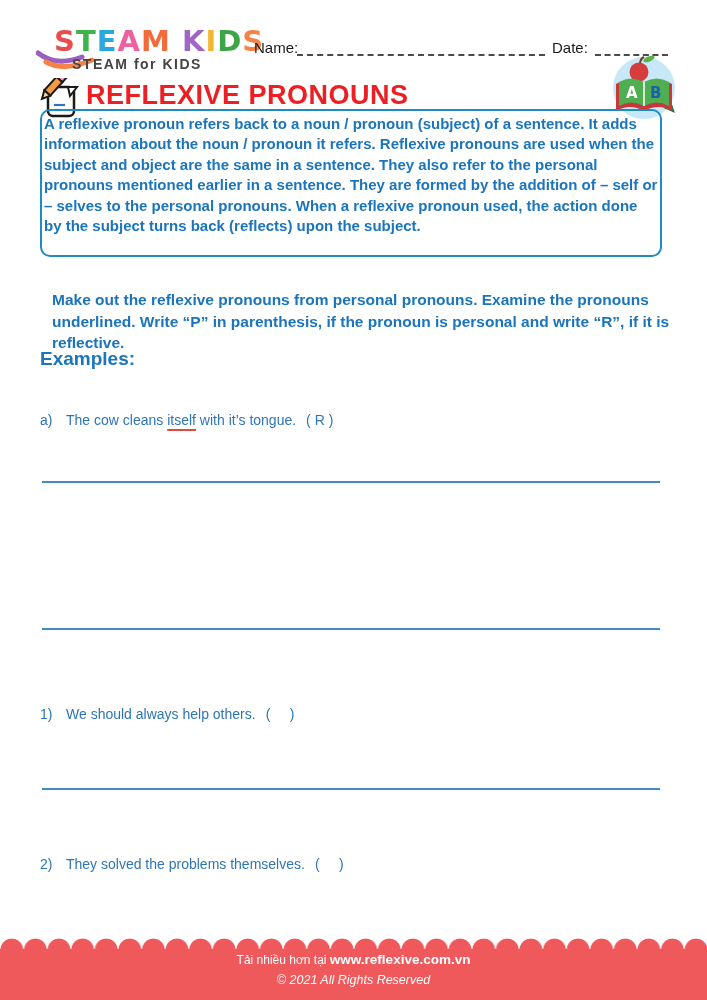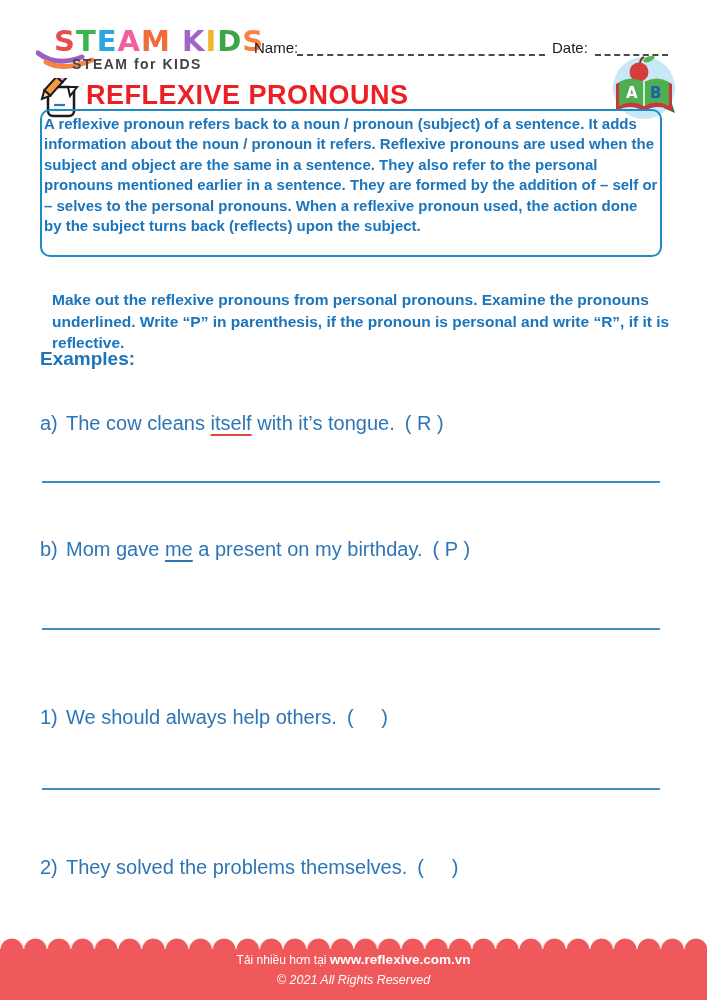--- a/index.html
+++ b/index.html
@@ -30,21 +30,21 @@
              border:2.5px solid #1e8bc3;border-radius:10px;padding:3px 2px;
              font-size:15px;line-height:20.4px;font-weight:bold;color:#1b75bc;}
 
   
   .instructions{position:absolute;left:40px;top:277px;width:628px;margin:12px;
                 font-size:15.5px;line-height:21.5px;font-weight:bold;color:#1b75bc;}
   .examples-label{position:absolute;left:40px;top:348px;margin:0;
                   font-size:19px;font-weight:bold;color:#1b75bc;}
 
   
-  .item{position:absolute;left:40px;width:630px;font-size:20px;color:#2e75b6;}
+  .item{position:absolute;left:40px;width:630px;font-size:14px;color:#2e75b6;}
   .item .lbl{display:inline-block;width:26px;}
   .item .ans{margin-left:10px;}
   .ul{text-decoration:underline;text-decoration-thickness:2px;text-underline-offset:4px;}
   .rule{position:absolute;left:42px;width:618px;height:0;border-top:2.5px solid #3e8ec4;}
   .row-a{top:412px;} .rule-1{top:481px;}
   .row-b{top:538px;} .rule-2{top:628px;}
   .row-q1{top:706px;} .rule-3{top:788px;}
   .row-q2{top:856px;}
 
   
@@ -111,23 +111,20 @@
   </div>
 
   <p class="instructions">Make out the reflexive pronouns from personal pronouns. Examine the pronouns underlined. Write “P” in parenthesis, if the pronoun is personal and write “R”, if it is reflective.</p>
   <p class="examples-label">Examples:</p>
 
   <div class="item row-a">
     <span class="lbl">a)</span><span>The cow cleans </span><span class="ul" style="text-decoration-color: rgb(224, 74, 58);">itself</span><span> with it’s tongue.</span><span class="ans">(&nbsp;R&nbsp;)</span>
   </div>
   <div class="rule rule-1"></div>
 
-  <div class="item row-b">
-    <span class="lbl">b)</span><span>Mom gave </span><span class="ul" style="text-decoration-color: rgb(46, 117, 182);">me</span><span> a present on my birthday.</span><span class="ans">(&nbsp;P&nbsp;)</span>
-  </div>
   <div class="rule rule-2"></div>
 
   <div class="item row-q1">
     <span class="lbl">1)</span><span>We should always help others.</span><span class="ans">(&nbsp;&nbsp;&nbsp;&nbsp;&nbsp;)</span>
   </div>
   <div class="rule rule-3"></div>
 
   <div class="item row-q2">
     <span class="lbl">2)</span><span>They solved the problems themselves.</span><span class="ans">(&nbsp;&nbsp;&nbsp;&nbsp;&nbsp;)</span>
   </div>

